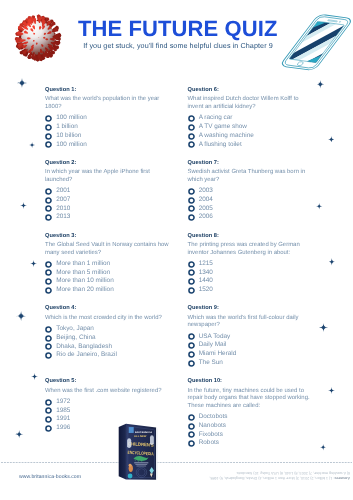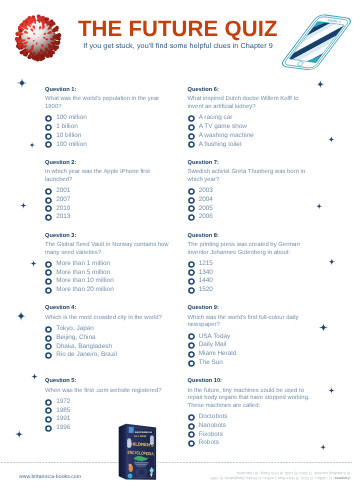--- a/index.html
+++ b/index.html
@@ -5,21 +5,21 @@
   html,body{margin:0;padding:0;}
   body{width:353px;height:500px;background:#fff;font-family:"Liberation Sans",sans-serif;
        overflow:hidden;position:relative;
        -webkit-font-smoothing:antialiased;text-rendering:geometricPrecision;}
   .page{position:absolute;left:0;top:0;width:353px;height:500px;}
 
   .virus{position:absolute;left:14px;top:14px;width:48px;height:48px;}
   .phone{position:absolute;left:273px;top:13px;width:88px;height:73px;}
   .book {position:absolute;left:115px;top:420px;width:47px;height:66px;z-index:5;}
 
-  .title{position:absolute;left:78px;top:18px;font-size:22px;font-weight:bold;color:#c2410c;
+  .title{position:absolute;left:78px;top:18px;font-size:22px;font-weight:bold;color:#1d4ed8;
          letter-spacing:0.1px;line-height:22px;white-space:nowrap;}
   .subtitle{position:absolute;left:68px;top:41px;width:220px;text-align:center;font-size:7.2px;
             color:#2b557f;line-height:9.3px;letter-spacing:0.08px;}
   .subtitle i{font-style:italic;}
 
   .col{position:absolute;top:87px;width:124px;}
   .colL{left:45px;}
   .colR{left:187.5px;}
   .q{position:absolute;width:124px;}
   .qh{font-size:5.7px;font-weight:bold;color:#15395f;line-height:7px;}

